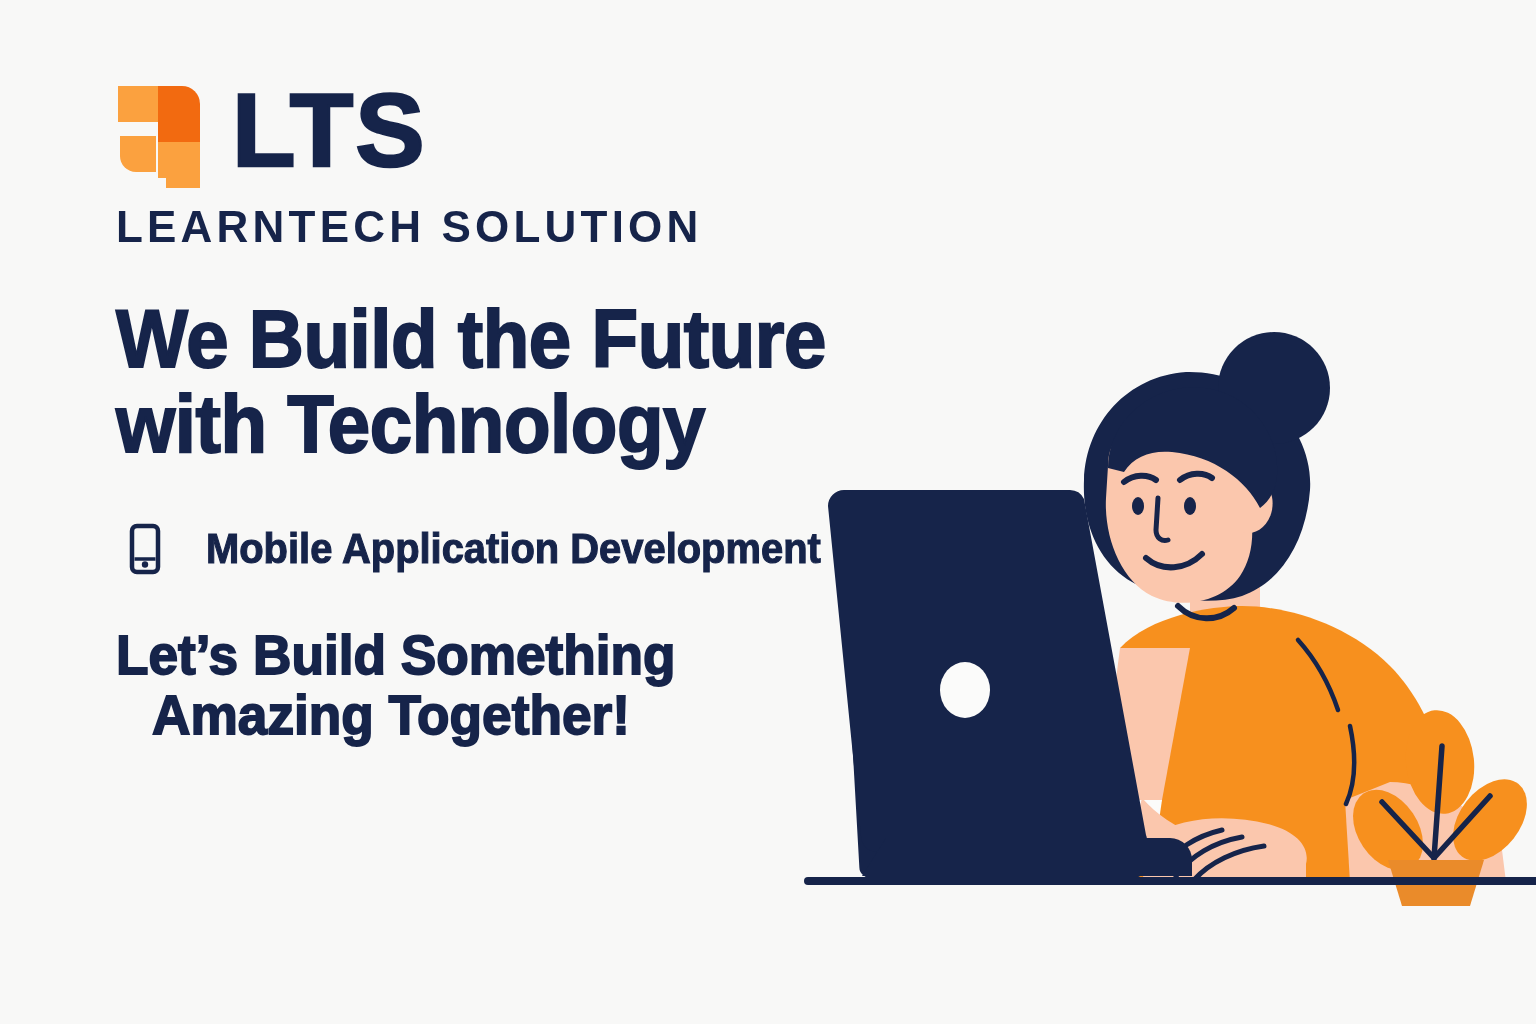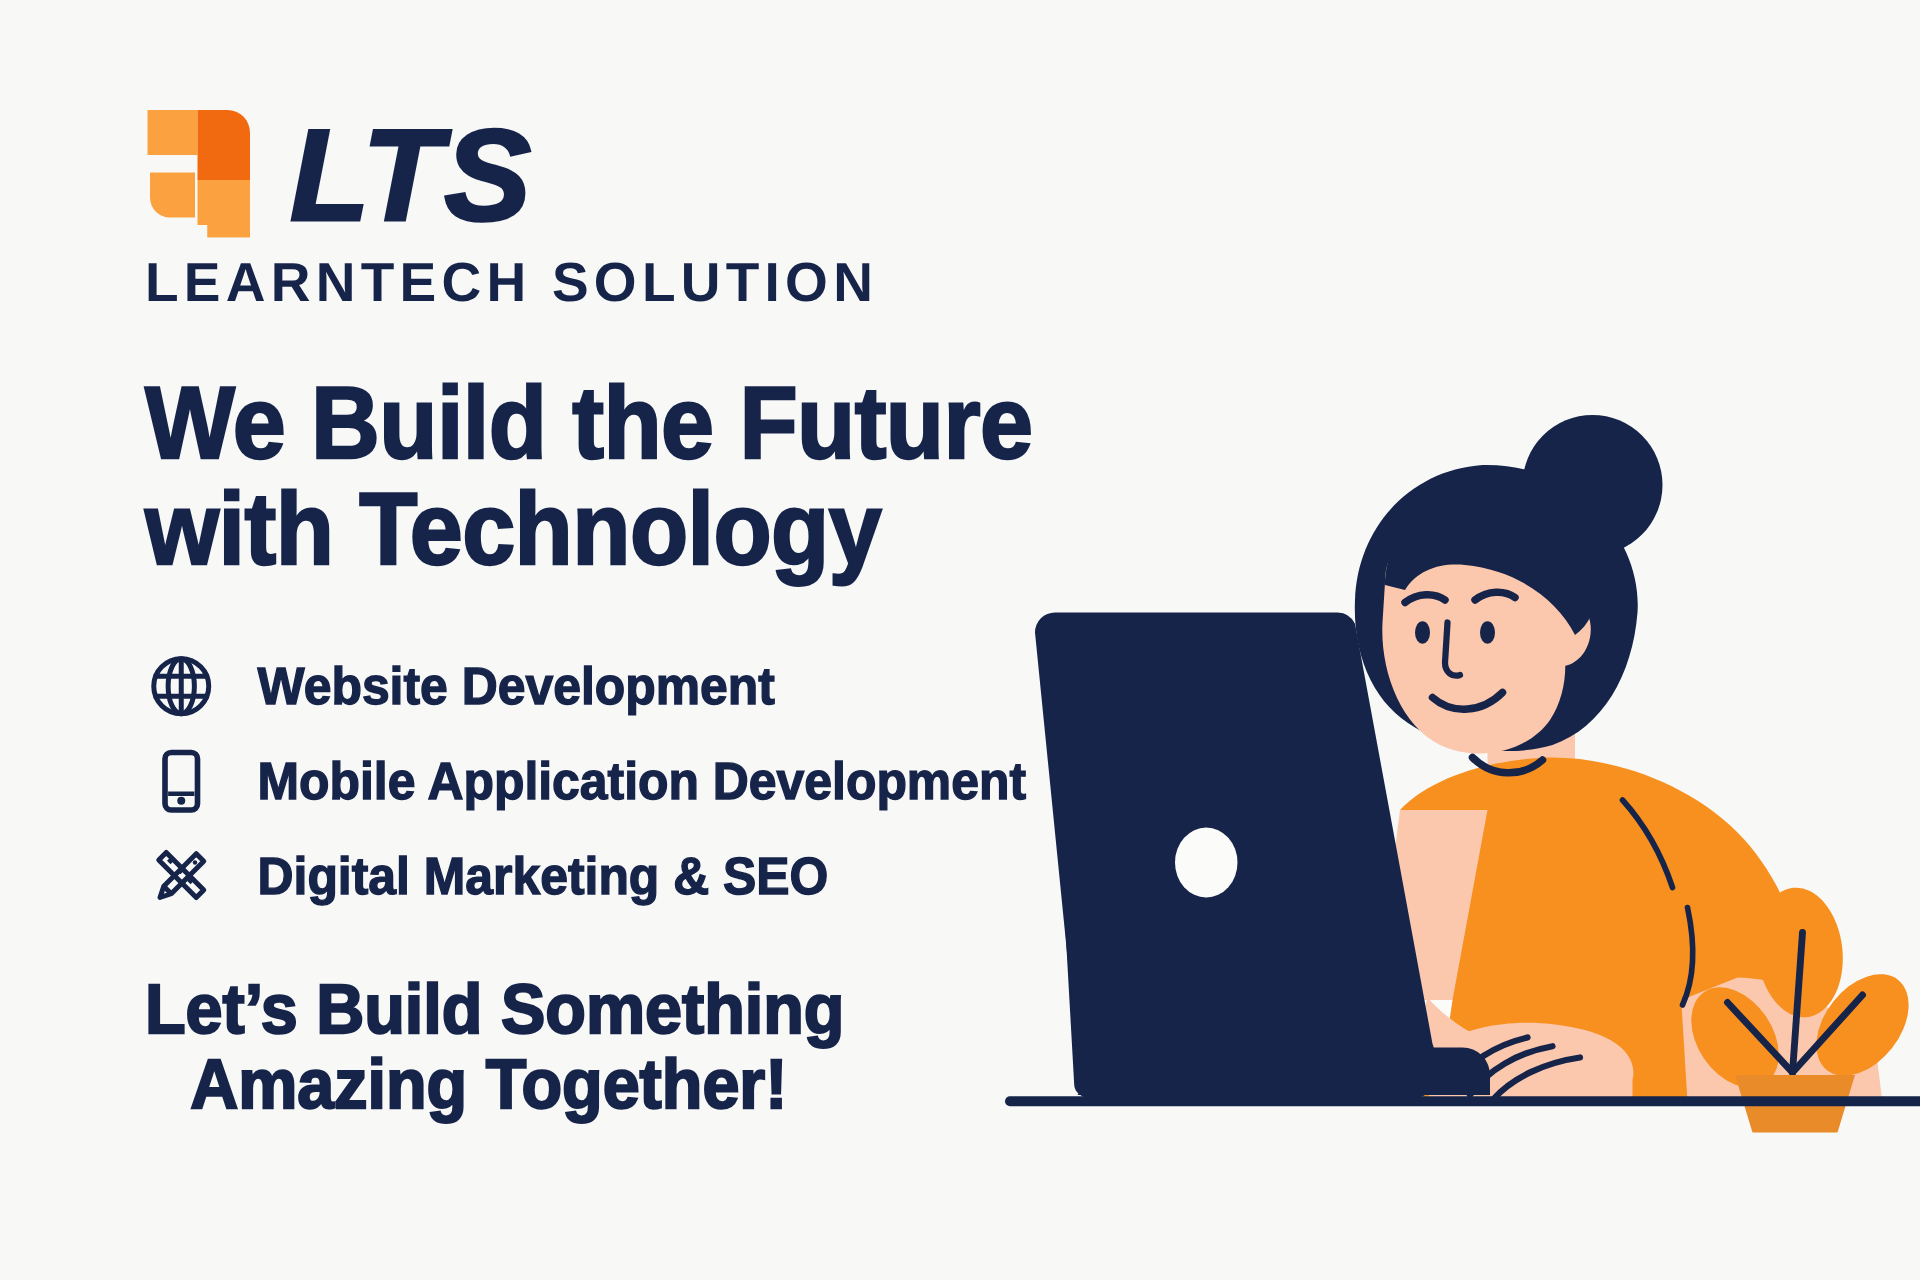--- a/index.html
+++ b/index.html
@@ -26,23 +26,22 @@
     left:116px;
     top:78px;
     width:960px;
   }
 
   
   #logo-block { position:relative; height:170px; }
 
   #logo-row {
     display:flex;
-    align-items:flex-end;
+    align-items:center;
     height:112px;
-    font-style:italic;
   }
 
   #logo-mark {
     position:relative;
     width:88px;
     height:108px;
     flex:0 0 88px;
   }
   #logo-mark svg { display:block; width:88px; height:108px; }
 
@@ -172,60 +171,32 @@
       <div id="logo-tagline">LEARNTECH SOLUTION</div>
     </div>
 
     <div id="headline">
       <span class="hl-line">We Build the Future</span>
       <span class="hl-line">with Technology</span>
     </div>
 
     <div id="services">
 
-      <div class="service-item">
-        <span class="service-icon">
-          <svg width="52" height="52" viewBox="0 0 52 52" xmlns="http://www.w3.org/2000/svg" fill="none" stroke="#16244a" stroke-width="4">
-            <circle cx="26" cy="26" r="22"></circle>
-            <ellipse cx="26" cy="26" rx="10.5" ry="22"></ellipse>
-            <line x1="4" y1="18" x2="48" y2="18"></line>
-            <line x1="4" y1="34" x2="48" y2="34"></line>
-            <line x1="26" y1="4" x2="26" y2="48"></line>
-          </svg>
-        </span>
-        <span class="service-label">Website Development</span>
-      </div>
 
       <div class="service-item">
         <span class="service-icon">
           <svg width="52" height="52" viewBox="0 0 52 52" xmlns="http://www.w3.org/2000/svg">
             <rect x="13" y="3" width="26" height="46" rx="5" ry="5" fill="none" stroke="#16244a" stroke-width="4.5"></rect>
             <circle cx="26" cy="41.5" r="3.2" fill="#16244a"></circle>
             <line x1="15.5" y1="36" x2="36.5" y2="36" stroke="#16244a" stroke-width="3.5"></line>
           </svg>
         </span>
         <span class="service-label">Mobile Application Development</span>
       </div>
 
-      <div class="service-item">
-        <span class="service-icon">
-          <svg width="54" height="54" viewBox="0 0 54 54" xmlns="http://www.w3.org/2000/svg" stroke="#16244a" stroke-width="4" fill="none" stroke-linejoin="round">
-
-            <path d="M10 44 L13 35 L39 9 L45 15 L19 41 Z"></path>
-            <path d="M13 35 L19 41"></path>
-            <circle cx="38" cy="16" r="1.8" fill="#16244a" stroke="none"></circle>
-
-            <path d="M9 14 L15 8 L45 38 L39 44 Z"></path>
-            <path d="M17 16 L21 12"></path>
-            <path d="M25 24 L29 20"></path>
-            <path d="M33 32 L37 28"></path>
-          </svg>
-        </span>
-        <span class="service-label">Digital Marketing &amp; SEO</span>
-      </div>
 
     </div>
 
     <div id="cta">
       <span class="cta-line cta-line-1">Let’s Build Something</span>
       <span class="cta-line cta-line-2">Amazing Together!</span>
     </div>
 
   </div>
 

